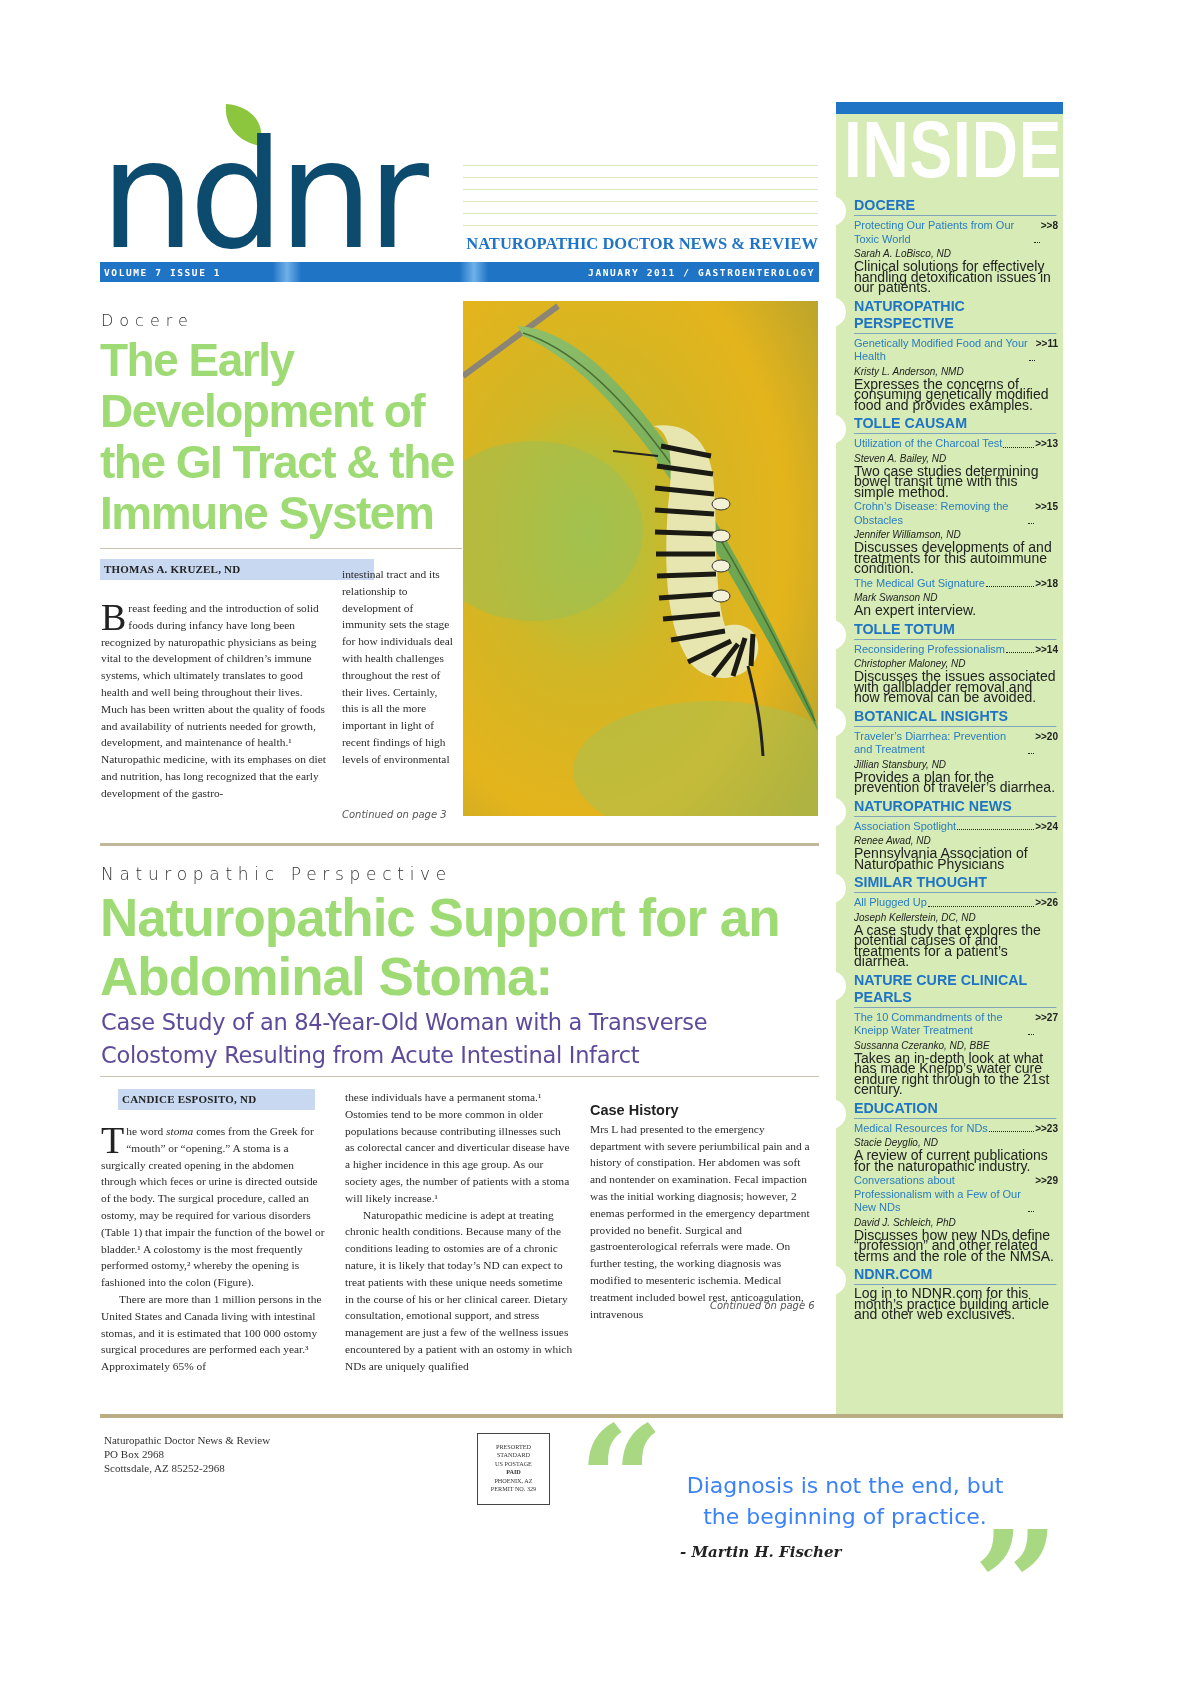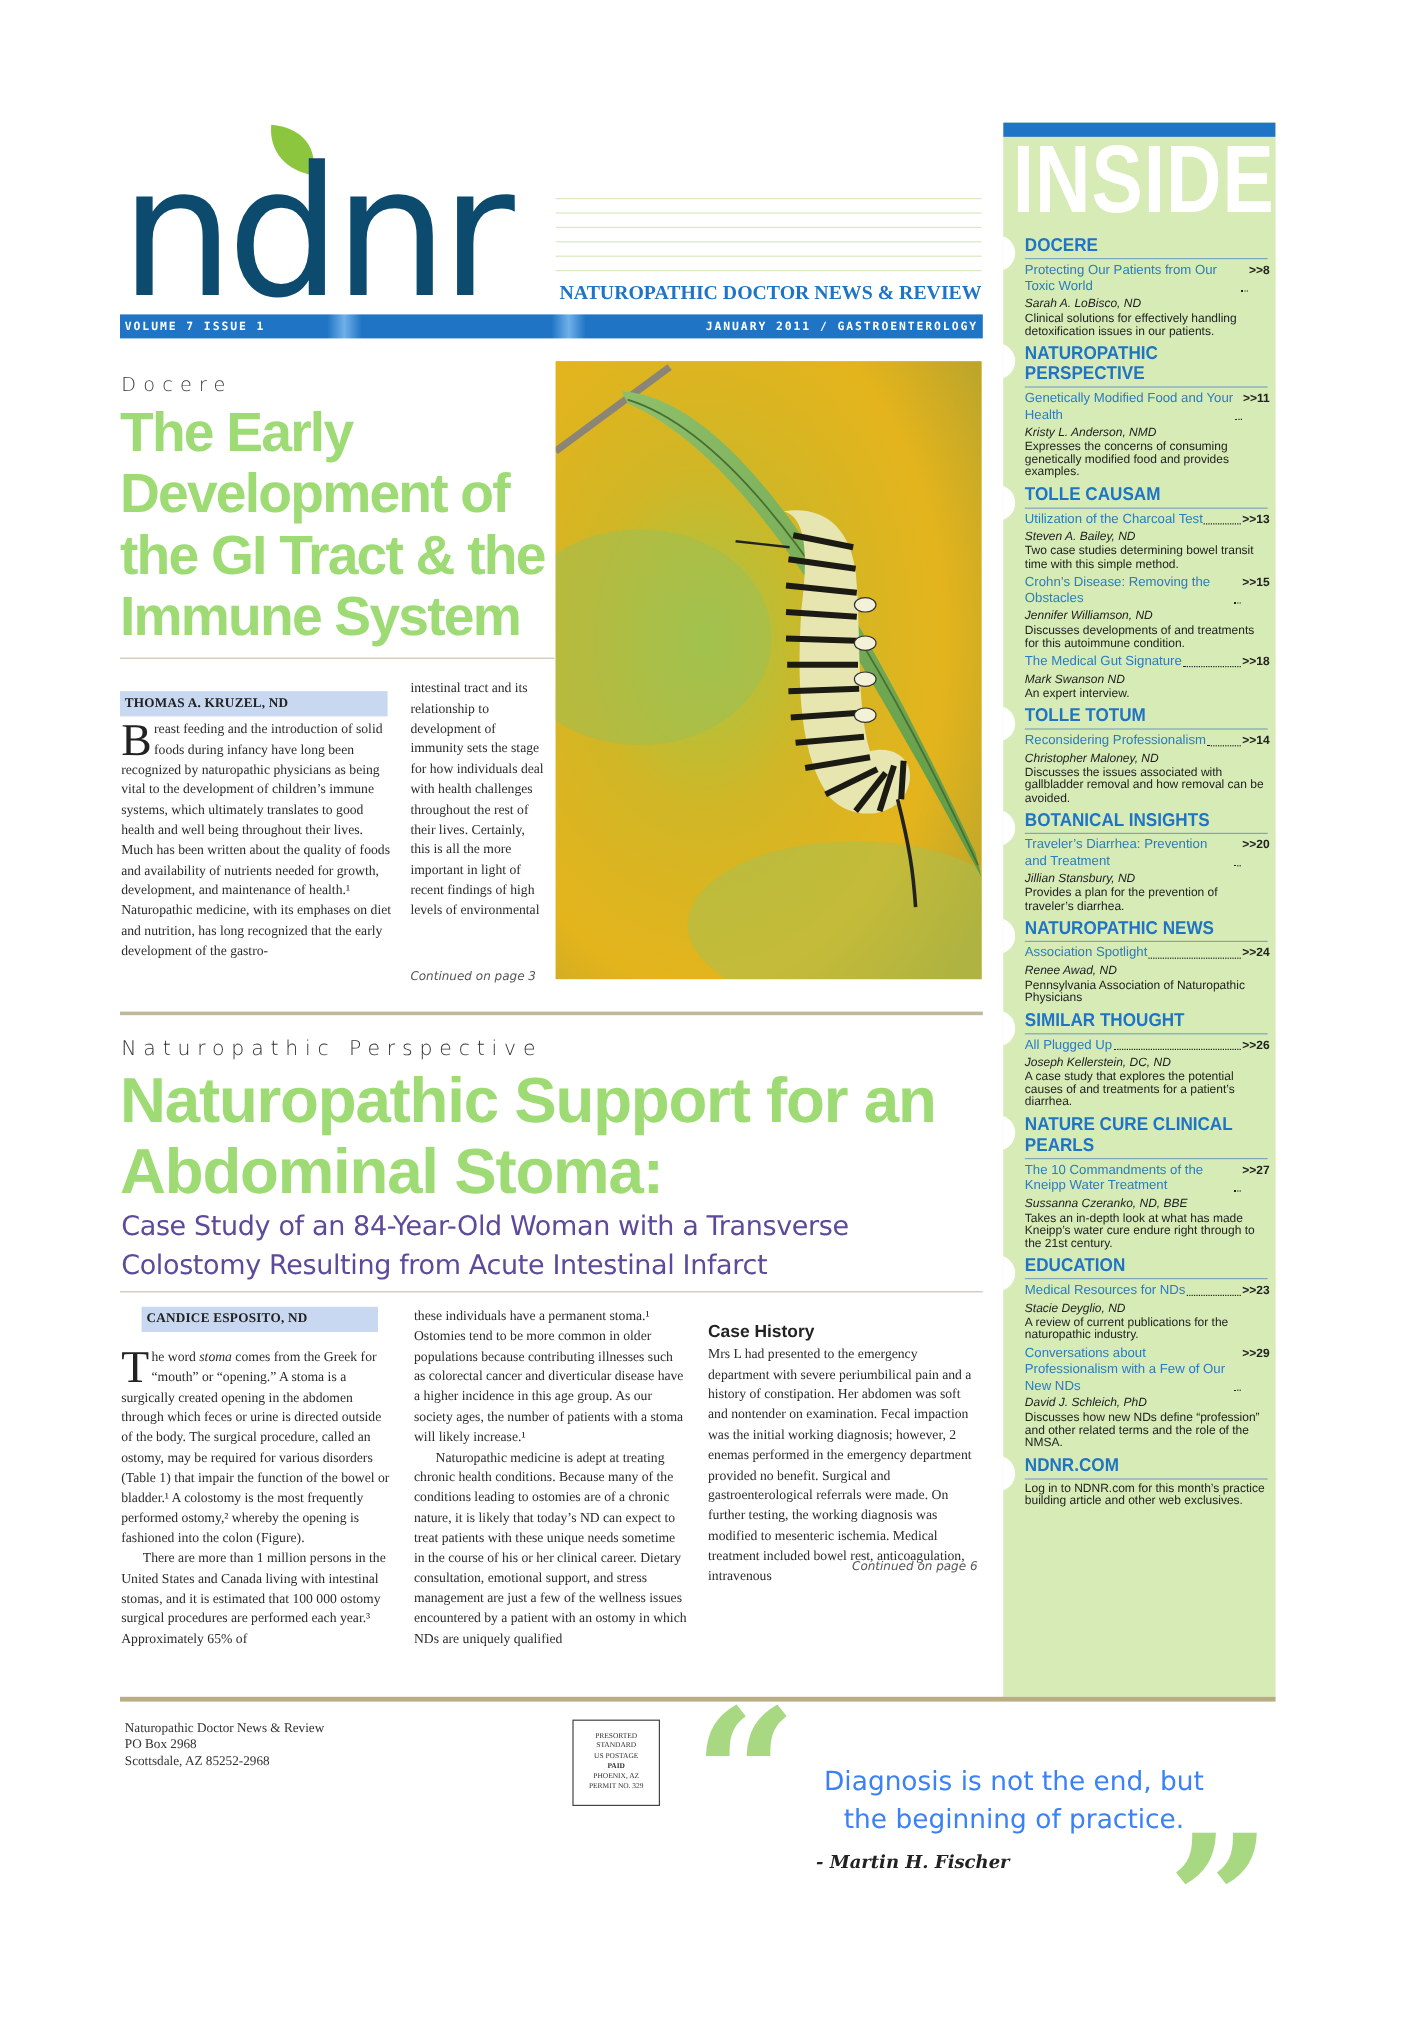--- a/index.html
+++ b/index.html
@@ -43,21 +43,21 @@
   .sidebar-body { position: absolute; left: 18px; top: 94px; width: 204px; }
   .sec { position: relative; margin-bottom: 4px; }
   .sec-notch { position: absolute; left: -30px; top: 0px; width: 22px; height: 30px; border-radius: 0 15px 15px 0; background: #ffffff; }
   .sec-title { font-family: "Liberation Sans", sans-serif; font-weight: bold; font-size: 15.5px; line-height: 17px; color: #1f74c5; padding-bottom: 2px; border-bottom: 1px solid #7fa5bd; margin-bottom: 3px; transform: scaleX(0.92); transform-origin: left; width: 108%; }
   .entry { margin-bottom: 3px; }
   .entry-title { font-family: "Liberation Sans", sans-serif; font-size: 11px; line-height: 13.5px; color: #2a7dc0; display: flex; }
   .entry-title .t { flex: 0 1 auto; }
   .entry-title .dots { flex: 1 1 auto; border-bottom: 1.5px dotted #222; margin: 0 1px 3px 1px; min-width: 6px; }
   .entry-title .pg { flex: 0 0 auto; color: #222; font-weight: bold; font-size: 10px; }
   .entry-author { font-family: "Liberation Sans", sans-serif; font-style: italic; font-size: 10px; line-height: 13px; color: #222; margin-top: 1px; }
-  .entry-desc { font-family: "Liberation Sans", sans-serif; font-size: 10px; line-height: 10.5px; color: #222; margin-top: 1px; }
+  .entry-desc { font-family: "Liberation Sans", sans-serif; font-size: 14px; line-height: 10.5px; color: #222; margin-top: 1px; }
 
   .bottom-rule { position: absolute; left: 100px; top: 1414px; width: 963px; height: 4px; background: #b9ad84; }
 
   
   .address { position: absolute; left: 104px; top: 1433px; font-family: "Liberation Serif", serif; font-size: 11px; line-height: 14px; color: #333; }
   .postage { position: absolute; left: 477px; top: 1433px; width: 73px; height: 72px; border: 1.5px solid #444; font-family: "Liberation Serif", serif; font-size: 6.2px; line-height: 8.4px; text-align: center; padding-top: 9px; color: #333; }
   .postage .paid { font-weight: bold; }
   .quote-open { position: absolute; left: 578px; top: 1405px; font-family: "DejaVu Serif", serif; font-weight: bold; font-size: 150px; line-height: 150px; color: #a8d982; }
   .quote-close { position: absolute; left: 973px; top: 1510px; font-family: "DejaVu Serif", serif; font-weight: bold; font-size: 150px; line-height: 150px; color: #a8d982; }
   .quote-text { position: absolute; left: 680px; top: 1470px; width: 330px; text-align: center; font-family: "DejaVu Sans", sans-serif; font-size: 22px; line-height: 31px; color: #3b82f6; }
@@ -82,21 +82,21 @@
 </div>
 <div class="tagline">NATUROPATHIC DOCTOR NEWS &amp; REVIEW</div>
 <div class="vol-bar">
   <span>VOLUME 7 ISSUE 1</span>
   <span>JANUARY 2011 / GASTROENTEROLOGY</span>
 </div>
 
 <div class="kicker kicker-1">Docere</div>
 <div class="headline-1">The Early Development of the GI Tract &amp; the Immune System</div>
 <div class="rule-thin" style="left:100px; top:548px; width:362px;"></div>
-<div class="byline" style="left:100px; top:576px; width:223px;">THOMAS A. KRUZEL, ND</div>
+<div class="byline" style="left:100px; top:559px; width:274px;">THOMAS A. KRUZEL, ND</div>
 <div class="body-text" style="left:101px; top:600px; width:225px;">
   <p><span class="dropcap">B</span><span>reast feeding and the introduction of solid foods during infancy have long been recognized by naturopathic physicians as being vital to the development of children’s immune systems, which ultimately translates to good health and well being throughout their lives. Much has been written about the quality of foods and availability of nutrients needed for growth, development, and maintenance of health.¹ Naturopathic medicine, with its emphases on diet and nutrition, has long recognized that the early development of the gastro-</span></p>
 </div>
 <div class="body-text" style="left:342px; top:566px; width:112px;">
   <p>intestinal tract and its relationship to development of immunity sets the stage for how individuals deal with health challenges throughout the rest of their lives. Certainly, this is all the more important in light of recent findings of high levels of environmental</p>
 </div>
 <div class="continued" style="left:342px; top:809px;">Continued on page 3</div>
 
 <div class="photo">
   <svg width="355" height="515" viewBox="0 0 355 515">

